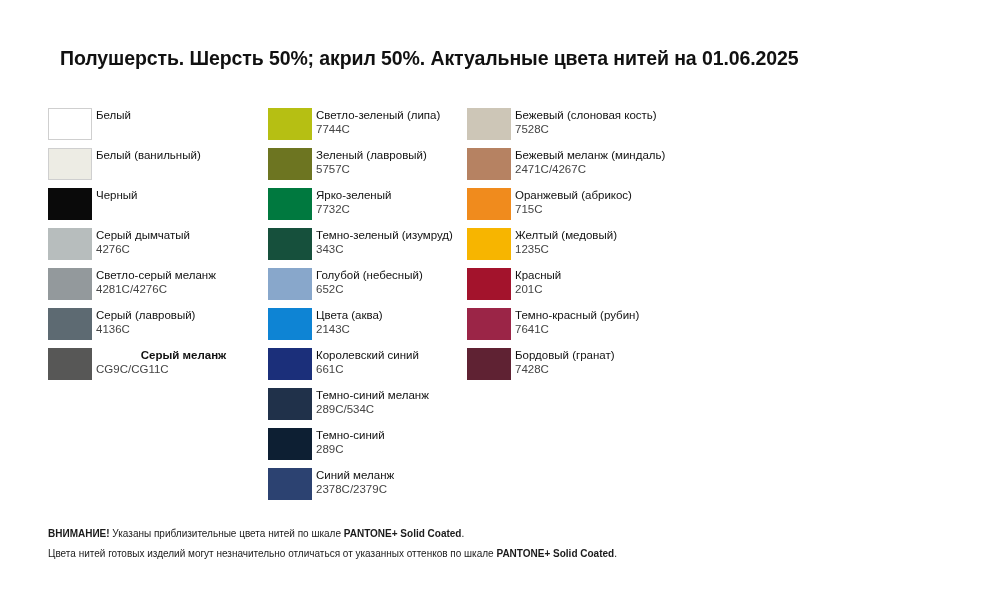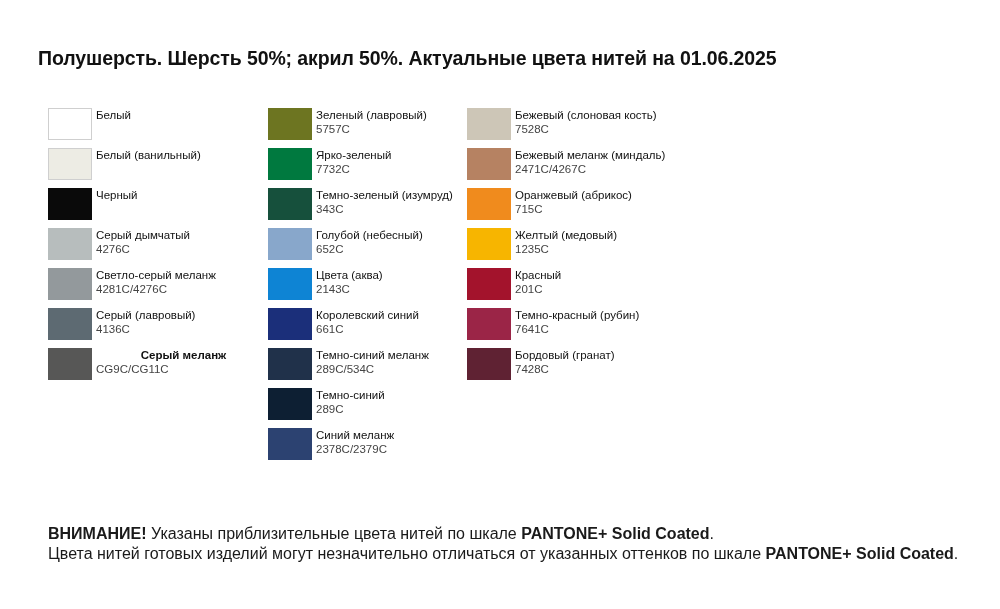--- a/index.html
+++ b/index.html
@@ -17,21 +17,21 @@
   }
   .page {
     position: absolute;
     left: 0;
     top: 0;
     width: 1000px;
     height: 609px;
   }
   .title {
     position: absolute;
-    left: 38px;
+    left: 60px;
     top: 47px;
     font-size: 19.5px;
     font-weight: bold;
     letter-spacing: -0.1px;
     color: #111111;
     white-space: nowrap;
   }
   .columns {
     position: absolute;
     left: 48px;
@@ -83,21 +83,21 @@
     line-height: 14px;
     color: #444444;
   }
   .footer {
     position: absolute;
     left: 48px;
     top: 524px;
     width: 910px;
   }
   .footer-line {
-    font-size: 16px;
+    font-size: 10px;
     line-height: 20px;
     color: #1a1a1a;
     white-space: nowrap;
   }
   .footer-line b {
     font-weight: bold;
   }
 </style>
 </head>
 <body>
@@ -149,20 +149,27 @@
         </div>
         <div class="swatch-row">
           <div class="chip" style="background: rgb(87, 87, 86);"></div>
           <div class="labels">
             <div class="name bold">Серый меланж</div>
             <div class="code">CG9C/CG11C</div>
           </div>
         </div>
       </div>
     <div class="column col-1">
+        <div class="swatch-row">
+          <div class="chip" style="background: rgb(182, 191, 19);"></div>
+          <div class="labels">
+            <div class="name">Светло-зеленый (липа)</div>
+            <div class="code">7744C</div>
+          </div>
+        </div>
         <div class="swatch-row">
           <div class="chip" style="background: rgb(109, 117, 33);"></div>
           <div class="labels">
             <div class="name">Зеленый (лавровый)</div>
             <div class="code">5757C</div>
           </div>
         </div>
         <div class="swatch-row">
           <div class="chip" style="background: rgb(0, 121, 63);"></div>
           <div class="labels">

